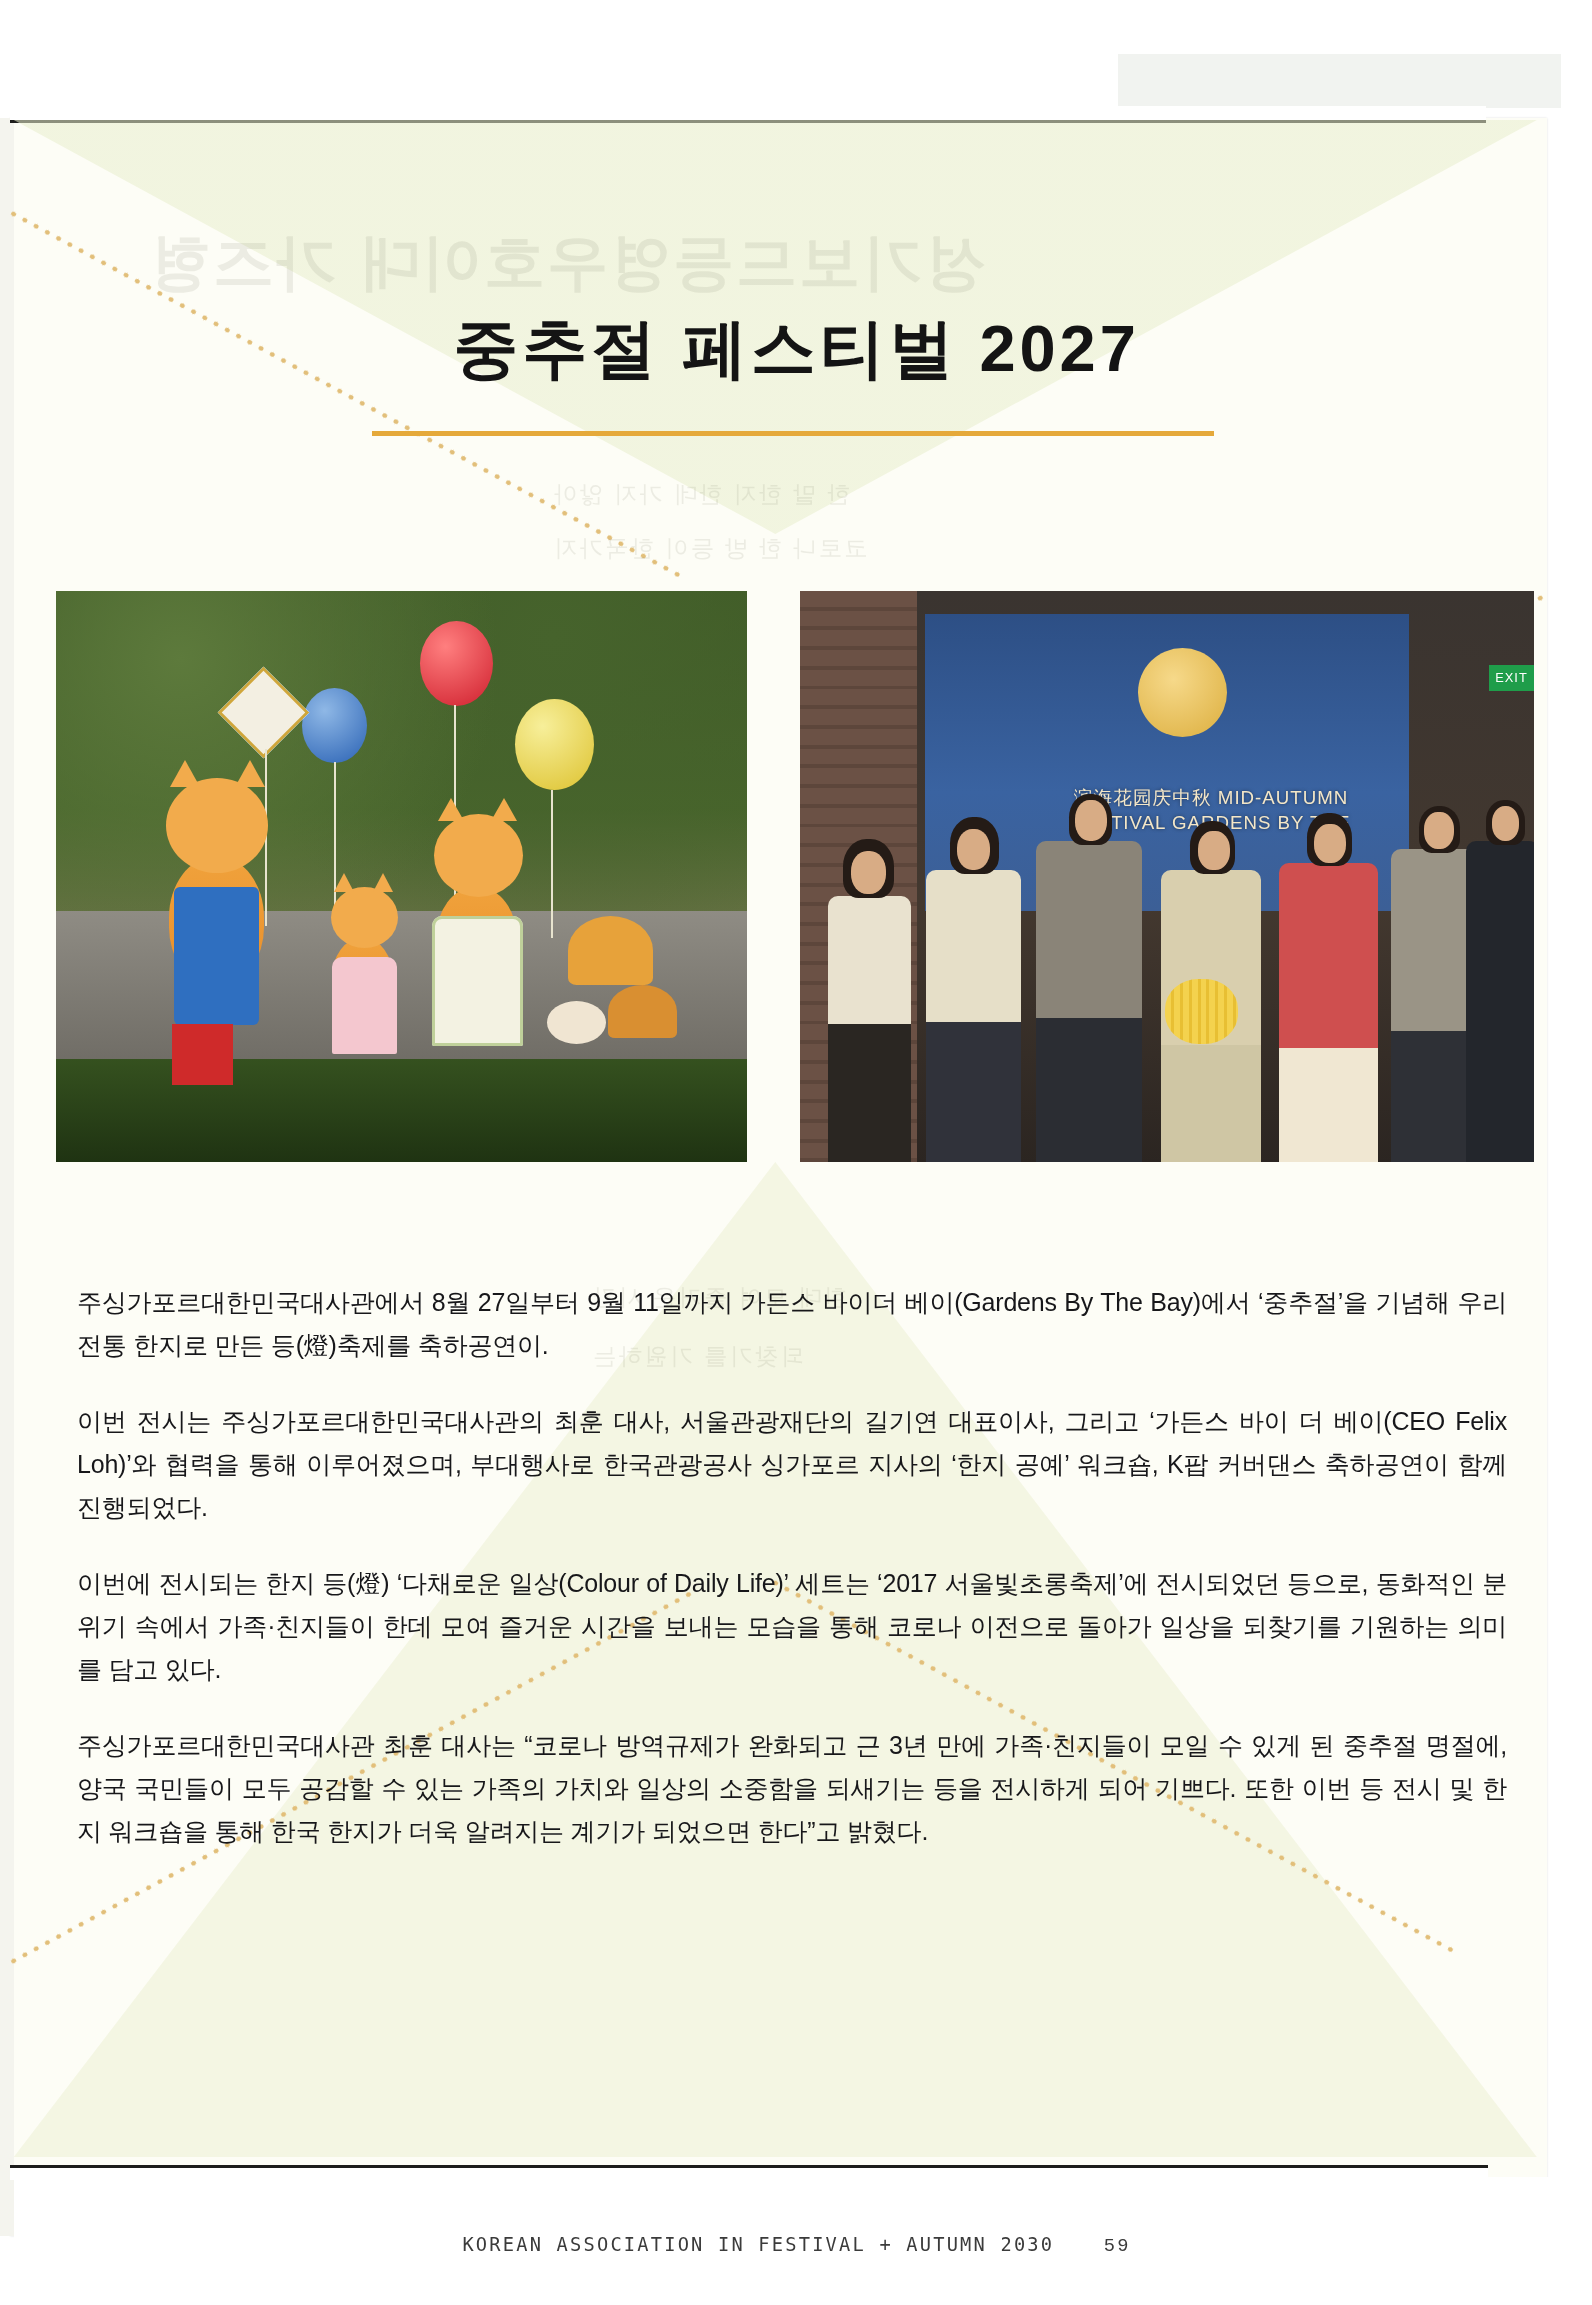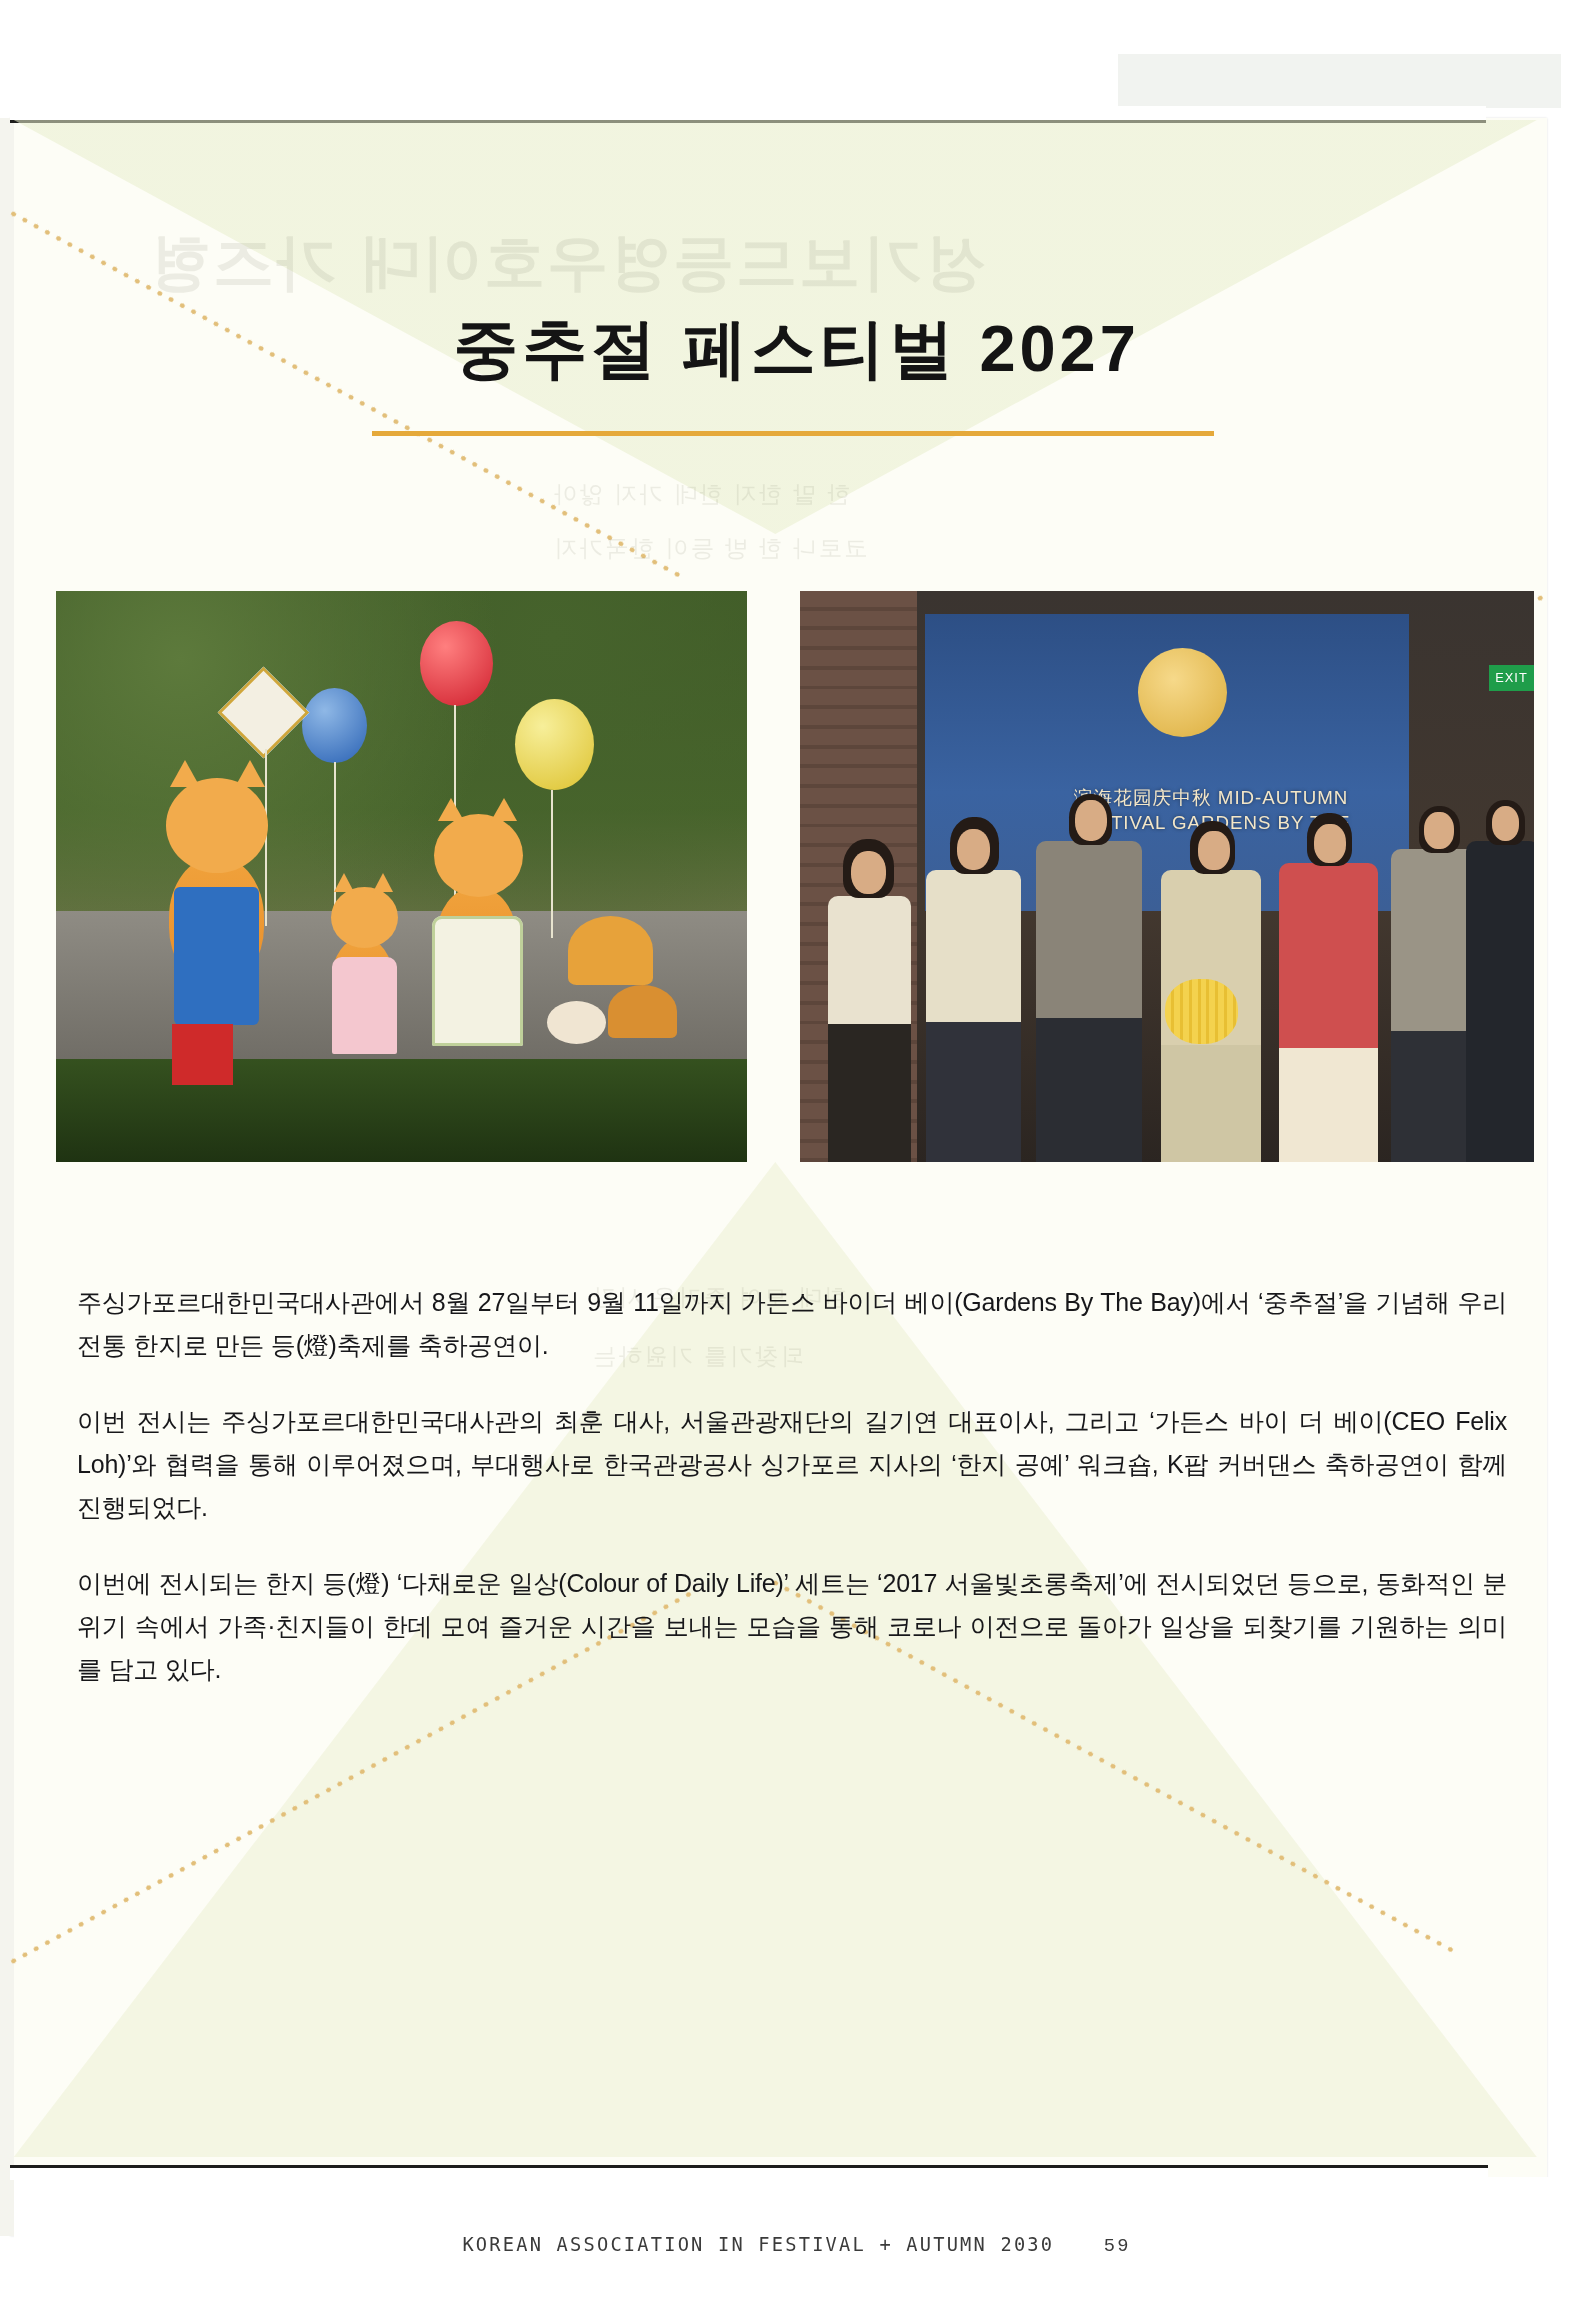--- a/index.html
+++ b/index.html
@@ -494,20 +494,21 @@
       <div class="p-body" style="left:0px; bottom:0; width:73px; height:321px; background:linear-gradient(to bottom,#23262c 0 100%);"></div>
       <div class="p-hair" style="left:19.7px; bottom:317px; width:39px; height:45px;"></div>
       <div class="p-head" style="left:25.6px; bottom:321px; width:27.6px; height:35px;"></div>
     </div>
   </div>
 
   <div class="body-text">
     <p>주싱가포르대한민국대사관에서 8월 27일부터 9월 11일까지 가든스 바이더 베이(Gardens By The Bay)에서 ‘중추절’을 기념해 우리 전통 한지로 만든 등(燈)축제를 축하공연이.</p>
     <p>이번 전시는 주싱가포르대한민국대사관의 최훈 대사, 서울관광재단의 길기연 대표이사, 그리고 ‘가든스 바이 더 베이(CEO Felix Loh)’와 협력을 통해 이루어졌으며, 부대행사로 한국관광공사 싱가포르 지사의 ‘한지 공예’ 워크숍, K팝 커버댄스 축하공연이 함께 진행되었다.</p>
     <p>이번에 전시되는 한지 등(燈) ‘다채로운 일상(Colour of Daily Life)’ 세트는 ‘2017 서울빛초롱축제’에 전시되었던 등으로, 동화적인 분위기 속에서 가족·친지들이 한데 모여 즐거운 시간을 보내는 모습을 통해 코로나 이전으로 돌아가 일상을 되찾기를 기원하는 의미를 담고 있다.</p>
+    <p>주싱가포르대한민국대사관 최훈 대사는 “코로나 방역규제가 완화되고 근 3년 만에 가족·친지들이 모일 수 있게 된 중추절 명절에, 양국 국민들이 모두 공감할 수 있는 가족의 가치와 일상의 소중함을 되새기는 등을 전시하게 되어 기쁘다. 또한 이번 등 전시 및 한지 워크숍을 통해 한국 한지가 더욱 알려지는 계기가 되었으면 한다”고 밝혔다.</p>
   </div>
 
   <div class="footer">
     <span>KOREAN ASSOCIATION IN FESTIVAL</span>
     <span class="plus">+</span>
     <span>AUTUMN  2030</span>
     <span class="pg">59</span>
   </div>
 
 </div>

